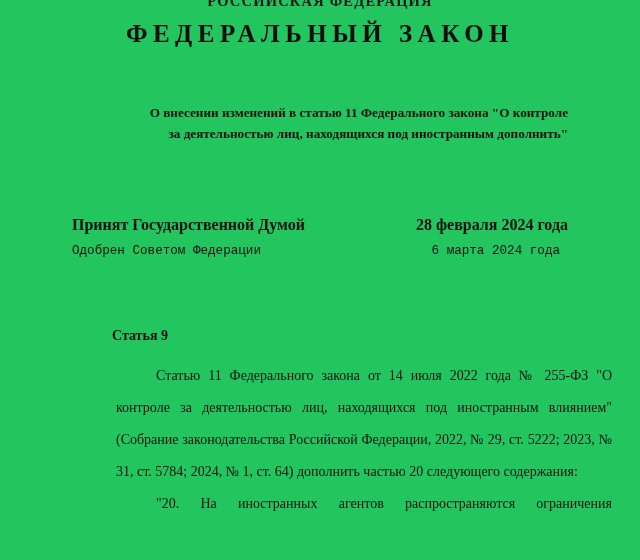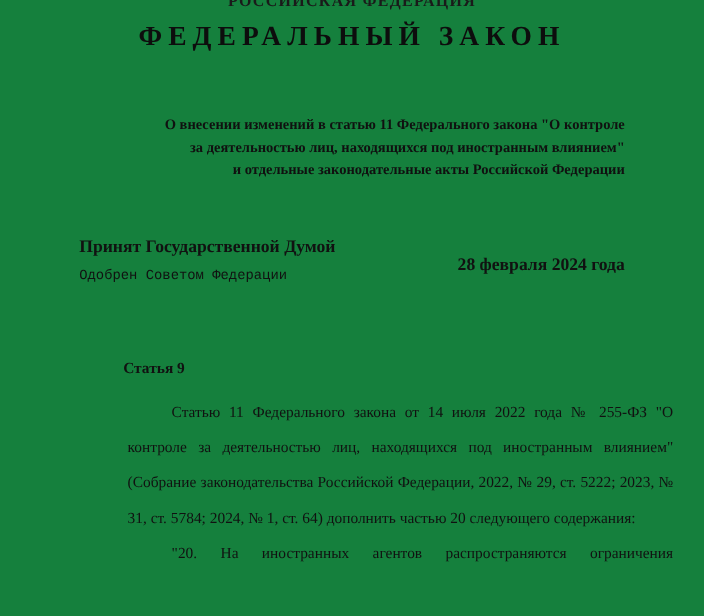--- a/index.html
+++ b/index.html
@@ -6,21 +6,21 @@
   html, body {
     margin: 0;
     padding: 0;
     background: #ffffff;
   }
 
   #page {
     position: relative;
     width: 640px;
     height: 560px;
-    background: #15803d;
+    background: #22c55e;
     overflow: hidden;
     font-family: "Liberation Serif", "DejaVu Serif", serif;
     color: #111111;
     -webkit-font-smoothing: antialiased;
   }
 
   
 
   .masthead {
     position: absolute;
@@ -100,21 +100,21 @@
 
   .adopt-row .who {
     position: absolute;
     left: 0;
     top: 0;
   }
 
   .adopt-row .when {
     position: absolute;
     right: 0;
-    top: 16px;
+    top: 0;
     text-align: center;
   }
 
   .row-duma {
     font-family: "Liberation Serif", "DejaVu Serif", serif;
     font-size: 16px;
     font-weight: bold;
   }
 
   
@@ -171,31 +171,31 @@
 
   <div class="masthead">
     <div class="country-clip">
       <div class="country-line">РОССИЙСКАЯ ФЕДЕРАЦИЯ</div>
     </div>
     <div class="law-line">ФЕДЕРАЛЬНЫЙ ЗАКОН</div>
   </div>
 
   <div class="title-block">
     <div class="tline">О внесении изменений в статью 11 Федерального закона "О контроле</div>
-    <div class="tline">за деятельностью лиц, находящихся под иностранным влиянием"</div>
-    <div class="tline">и  отдельные законодательные акты Российской Федерации</div>
+    <div class="tline">за деятельностью лиц, находящихся под иностранным дополнить"</div>
   </div>
 
   <div class="adoption">
     <div class="adopt-row row-duma">
       <span class="who">Принят Государственной Думой</span>
       <span class="when">28 февраля 2024 года</span>
     </div>
     <div class="adopt-row row-sf">
       <span class="who">Одобрен  Советом  Федерации</span>
+      <span class="when">6  марта  2024  года</span>
     </div>
   </div>
 
   <div class="article-heading">Статья 9</div>
 
   <div class="body-text">
     <p class="para"><span>Статью 11 Федерального закона от 14 июля 2022 года № 255-ФЗ "О контроле за деятельностью лиц, находящихся под иностранным влиянием" (Собрание законодательства Российской Федерации, 2022, № 29, ст. 5222; 2023, № 31, ст. 5784; 2024, № 1, ст. 64) дополнить частью 20 следующего содержания:</span></p>
     <p class="para"><span>"20. На иностранных агентов распространяются ограничения</span><span class="filler"></span></p>
   </div>
 

